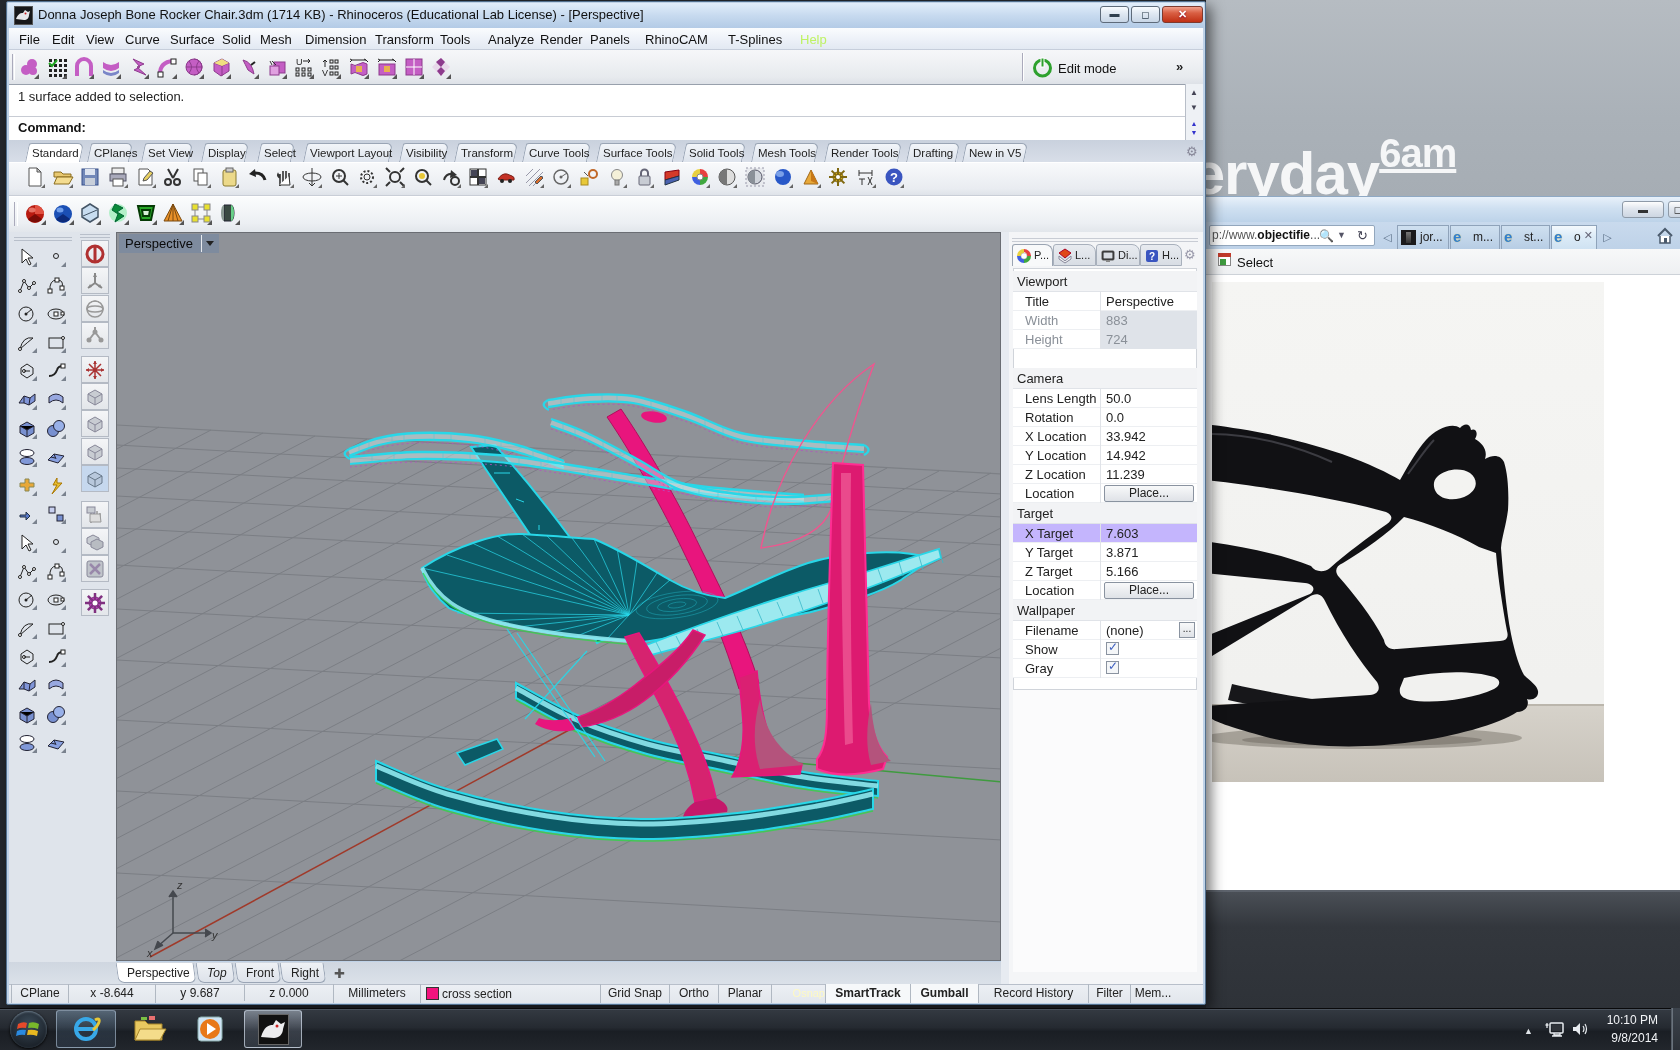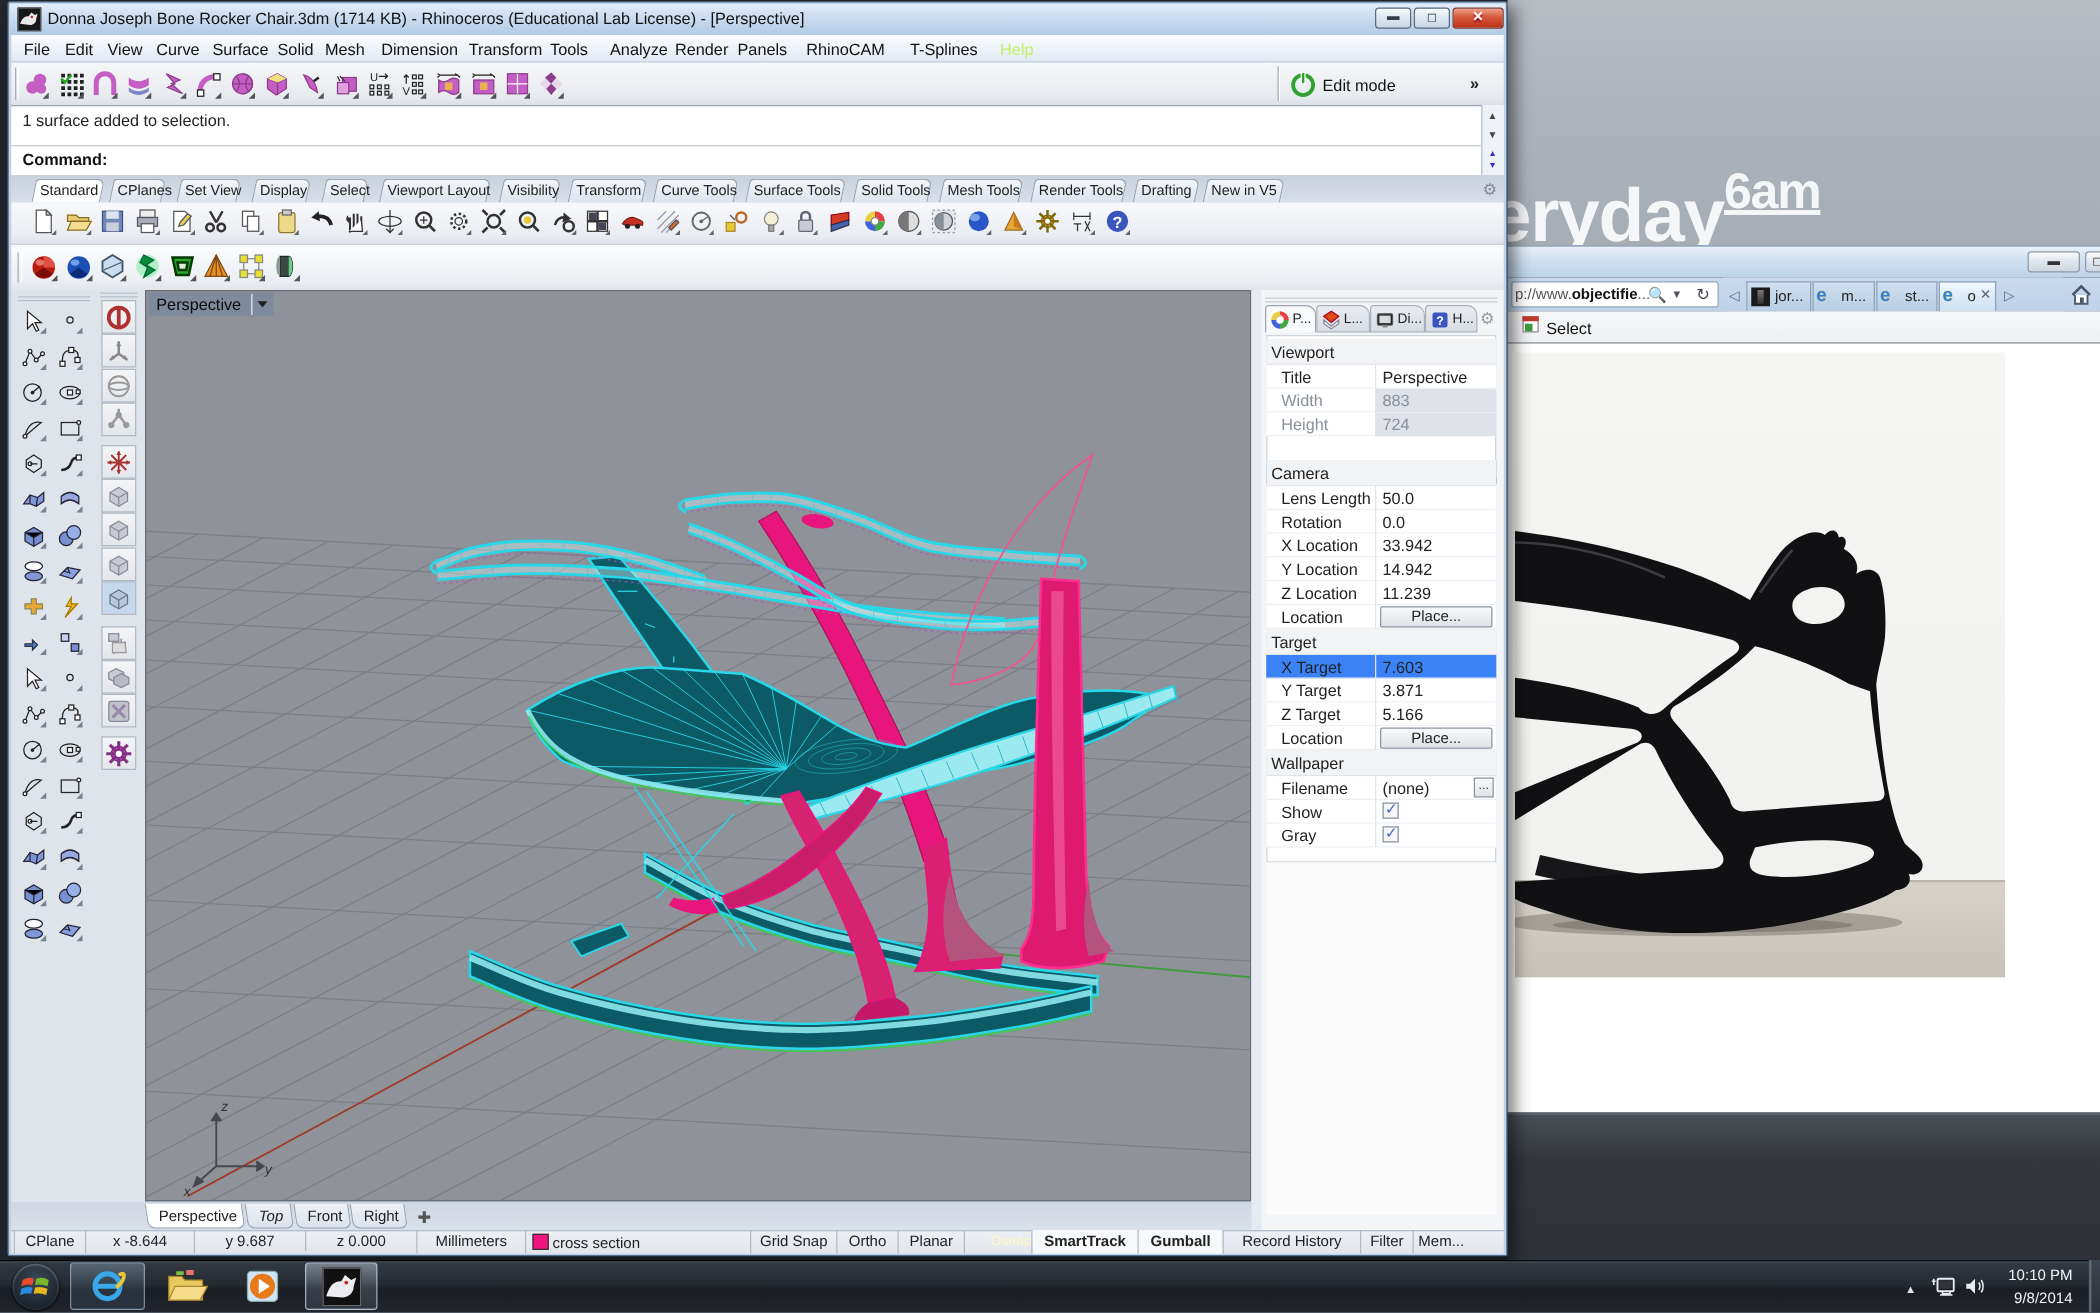--- a/index.html
+++ b/index.html
@@ -1054,21 +1054,21 @@
     <div style="position:absolute;left:93px;top:2px;font-size:13px;color:#222;">11.239</div>
   </div>
 <div style="position:absolute;left:1013px;top:484px;width:184px;height:19px;background:#fff;border-bottom:1px solid #edeff2;">
     <div style="position:absolute;left:12px;top:2px;font-size:13px;color:#222;">Location</div>
     <div style="position:absolute;left:87px;top:0;width:1px;height:19px;background:#e0e3e8;"></div>
     <div style="position:absolute;left:91px;top:1px;width:90px;height:17px;background:linear-gradient(#f8f9fa,#dfe2e7);border:1px solid #8a93a0;border-radius:2px;text-align:center;font-size:12px;line-height:15px;color:#222;">Place...</div>
   </div>
 <div style="position:absolute;left:1013px;top:503px;width:184px;height:21px;background:#f2f3f5;border-bottom:1px solid #e0e3e8;">
     <div style="position:absolute;left:4px;top:3px;font-size:13px;color:#222;">Target</div>
   </div>
-<div style="position:absolute;left:1013px;top:524px;width:184px;height:19px;background:#3b82f6;border-bottom:1px solid #edeff2;">
+<div style="position:absolute;left:1013px;top:524px;width:184px;height:19px;background:#c4b5fd;border-bottom:1px solid #edeff2;">
     <div style="position:absolute;left:12px;top:2px;font-size:13px;color:#222;">X Target</div>
     <div style="position:absolute;left:87px;top:0;width:1px;height:19px;background:#e0e3e8;"></div>
     <div style="position:absolute;left:93px;top:2px;font-size:13px;color:#222;">7.603</div>
   </div>
 <div style="position:absolute;left:1013px;top:543px;width:184px;height:19px;background:#fff;border-bottom:1px solid #edeff2;">
     <div style="position:absolute;left:12px;top:2px;font-size:13px;color:#222;">Y Target</div>
     <div style="position:absolute;left:87px;top:0;width:1px;height:19px;background:#e0e3e8;"></div>
     <div style="position:absolute;left:93px;top:2px;font-size:13px;color:#222;">3.871</div>
   </div>
 <div style="position:absolute;left:1013px;top:562px;width:184px;height:19px;background:#fff;border-bottom:1px solid #edeff2;">

